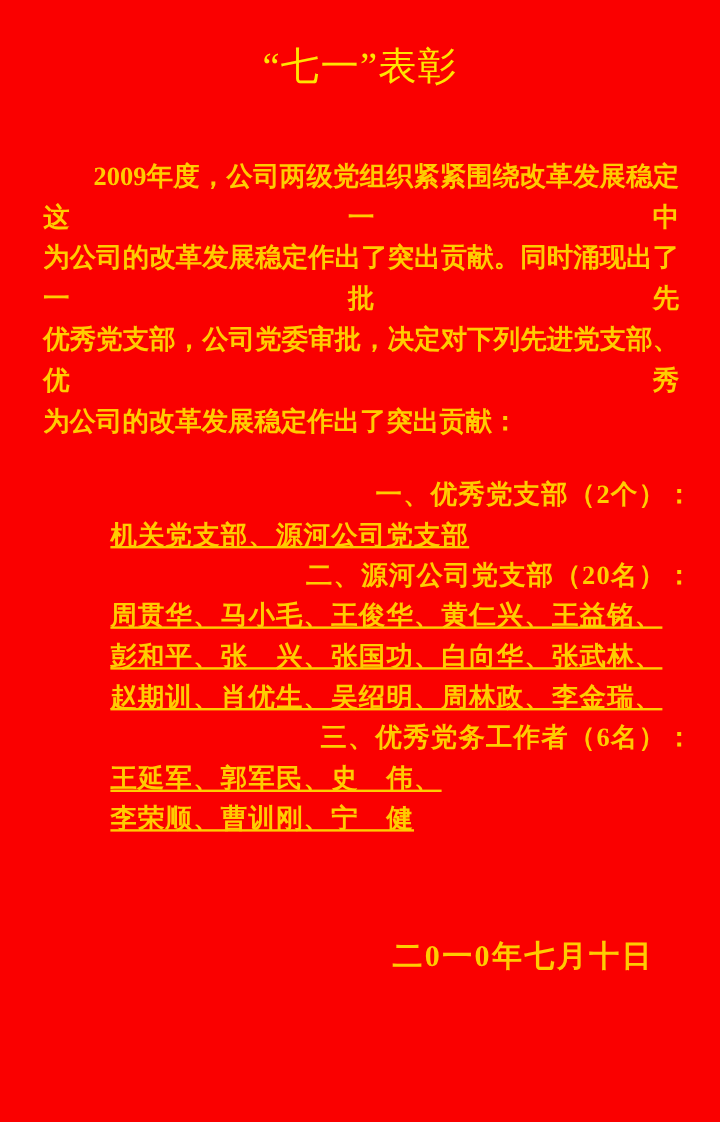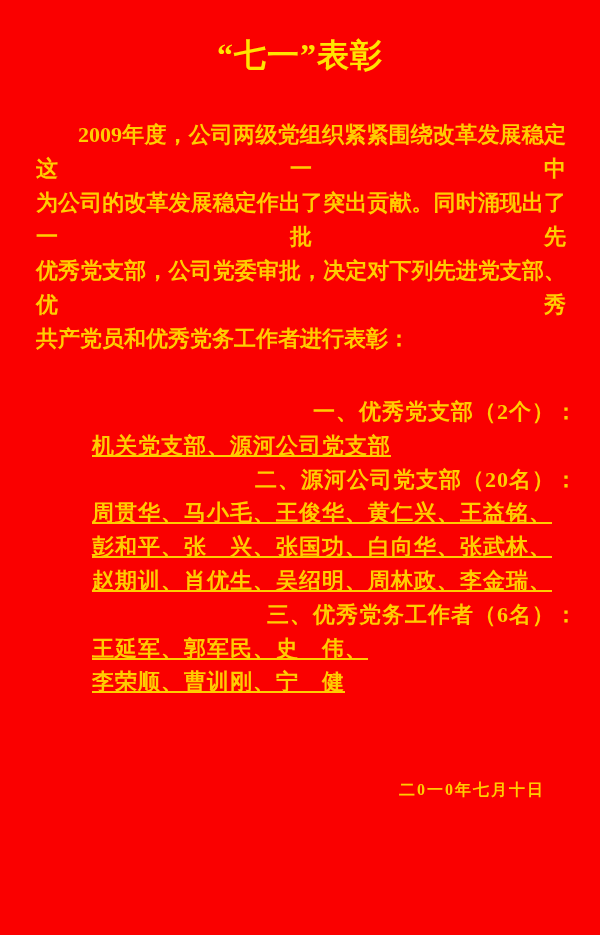--- a/index.html
+++ b/index.html
@@ -21,26 +21,26 @@
     position: absolute;
     top: 36px;
     left: 0;
     width: 100%;
     margin: 0;
     text-align: center;
     font-size: 32px;
     line-height: 38px;
     letter-spacing: 1px;
     color: #ffe400;
-    font-weight: bold;
+    font-weight: normal;
   }
   .paragraph {
     position: absolute;
     left: 36px;
-    top: 118px;
+    top: 130px;
     width: 530px;
     font-size: 22px;
     line-height: 34px;
     letter-spacing: 0px;
   }
   .pline {
     white-space: nowrap;
   }
   .pline.just {
     white-space: normal;
@@ -66,36 +66,36 @@
   }
   .names {
     padding-left: 54px;
     letter-spacing: 1px;
     text-decoration: underline;
   }
   .doc-date {
     position: absolute;
     top: 780px;
     right: 55px;
-    font-size: 16px;
+    font-size: 25px;
     letter-spacing: 2px;
   }
 </style>
 </head>
 <body>
 
 <div class="page">
 
   <h1 class="doc-title">“七一”表彰</h1>
 
   <div class="paragraph">
     <div class="pline just first">2009年度，公司两级党组织紧紧围绕改革发展稳定这一中</div>
     <div class="pline just">为公司的改革发展稳定作出了突出贡献。同时涌现出了一批先</div>
     <div class="pline just">优秀党支部，公司党委审批，决定对下列先进党支部、优秀</div>
-    <div class="pline">共产党员和优秀党务工作者进行表彰：</div>
+    <div class="pline">为公司的改革发展稳定作出了突出贡献：</div>
   </div>
 
   <div class="award-list">
     <div class="heading">一、优秀党支部（2个）：</div>
     <div class="names">机关党支部、源河公司党支部</div>
 
     <div class="heading">二、源河公司党支部（20名）：</div>
     <div class="names">周贯华、马小毛、王俊华、黄仁兴、王益铭、</div>
     <div class="names">彭和平、张　兴、张国功、白向华、张武林、</div>
     <div class="names">赵期训、肖优生、吴绍明、周林政、李金瑞、</div>

